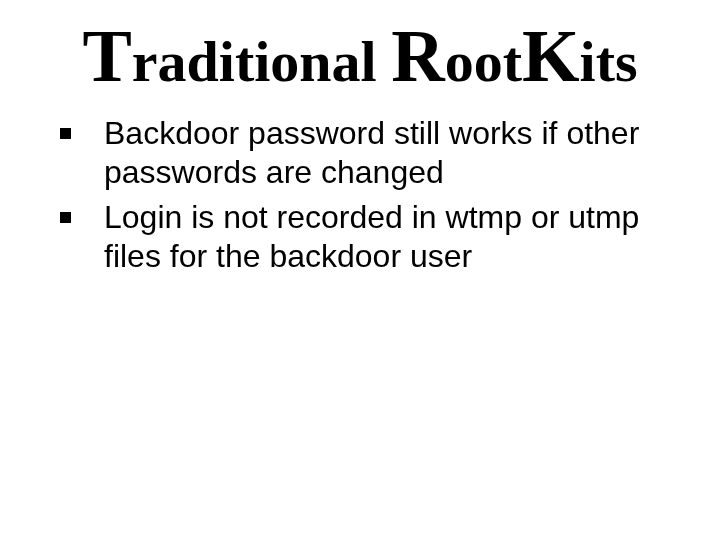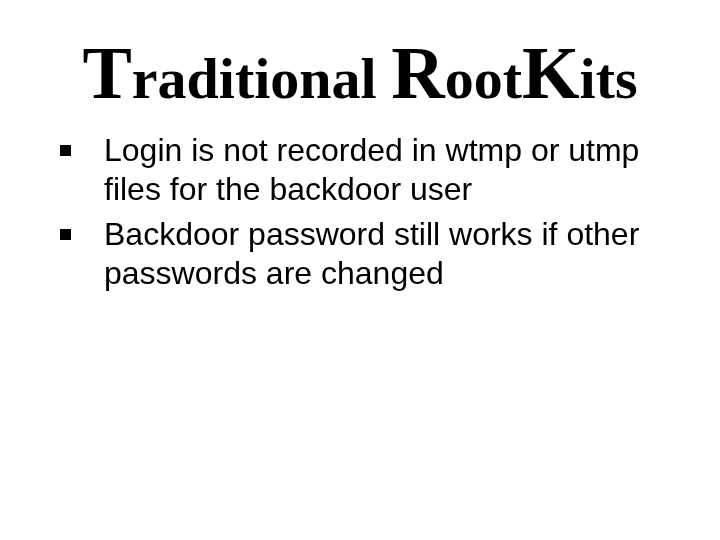--- a/index.html
+++ b/index.html
@@ -14,21 +14,21 @@
   .slide {
     width: 720px;
     height: 540px;
     box-sizing: border-box;
     padding: 18px 48px 30px 48px;
   }
   .title {
     font-family: "Times New Roman", Times, serif;
     font-size: 58px;
     text-align: center;
-    margin: 17px 0 18px 0;
+    margin: 0 0 18px 0;
     line-height: 1.05;
     white-space: nowrap;
   }
   .title .cap {
     font-size: 74px;
   }
   ul.bullets {
     list-style: none;
     padding: 0 6px 0 10px;
     margin: 0;
@@ -54,20 +54,20 @@
 
 <div class="slide">
   <h1 class="title">
     <span class="cap">T</span><span>raditional</span>
     <span class="cap">R</span><span>oot</span><span class="cap">K</span><span>its</span>
   </h1>
 
   <ul class="bullets">
     <li>
       <span class="sq"></span>
-      <span>Login is not recorded in wtmp or utmp files for the backdoor user</span>
+      <span>Backdoor password still works if other passwords are changed</span>
     </li>
     <li>
       <span class="sq"></span>
-      <span>Backdoor password still works if other passwords are changed</span>
+      <span>Login is not recorded in wtmp or utmp files for the backdoor user</span>
     </li>
   </ul>
 </div>
 
 </body></html>

